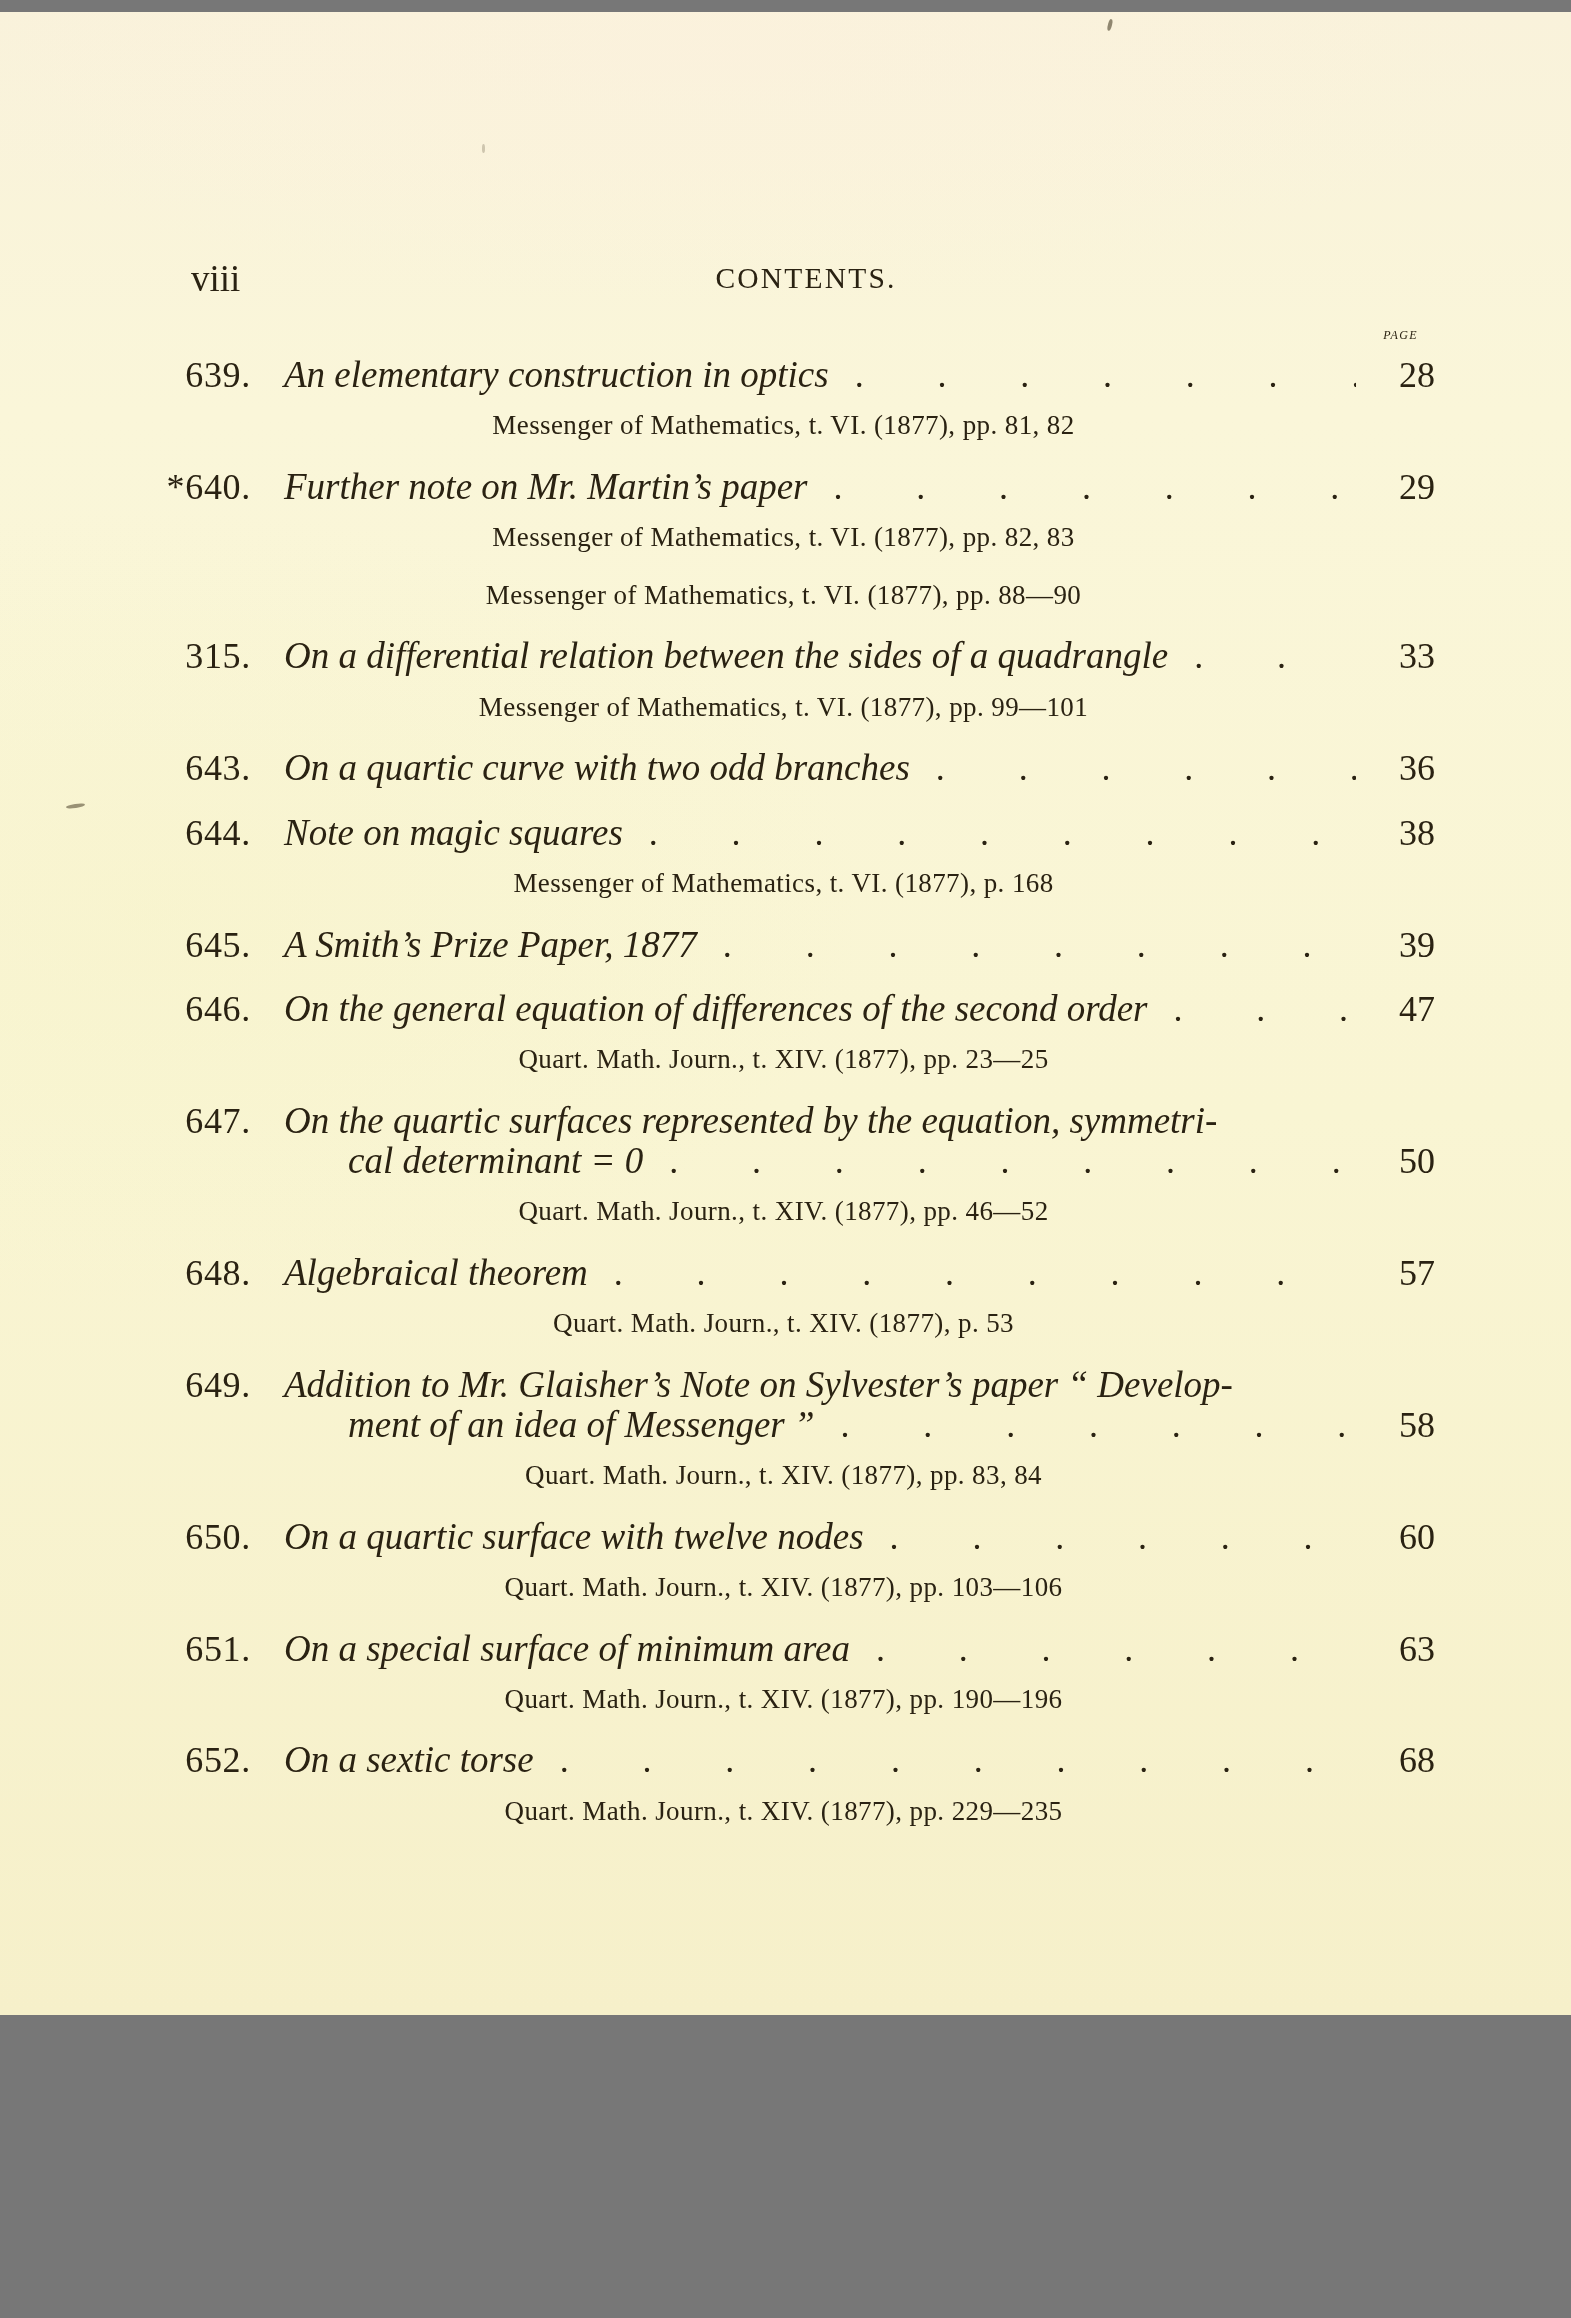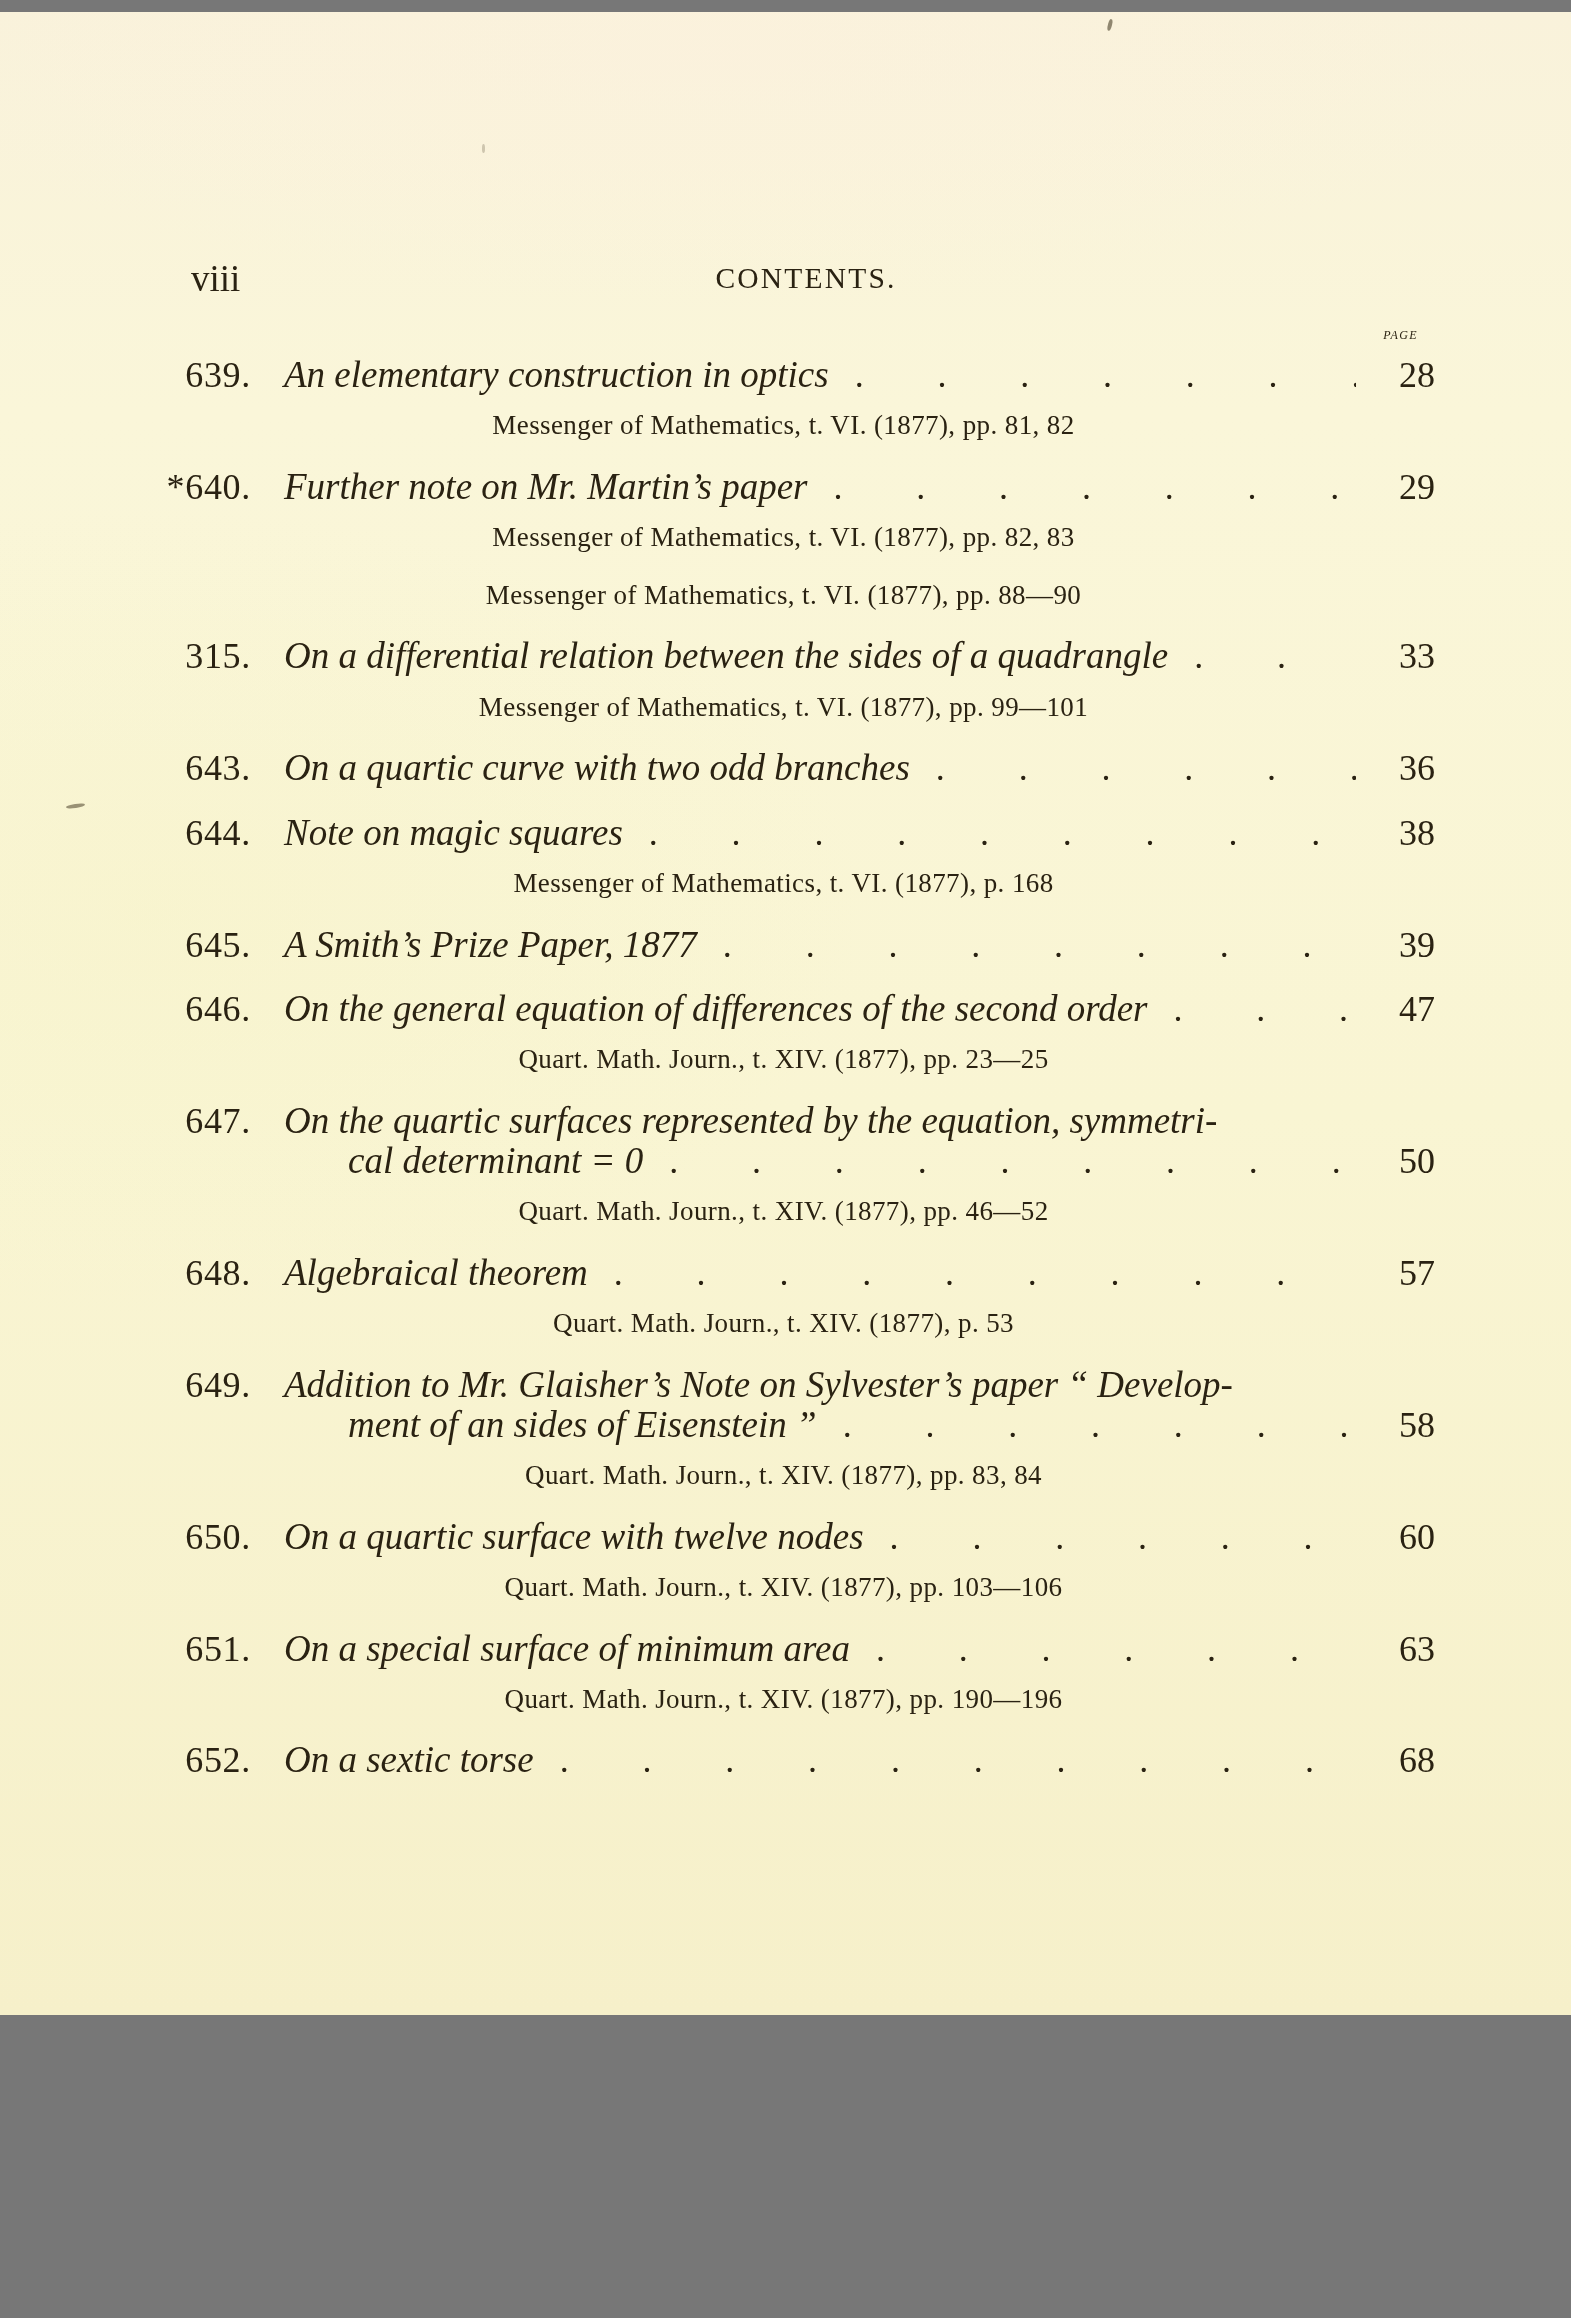--- a/index.html
+++ b/index.html
@@ -171,21 +171,21 @@
       </div>
       <div class="cite">Quart. Math. Journ., t. XIV. (1877), p. 53</div>
     </div>
 
     <div class="entry">
       <div class="line">
         <span class="num">649.</span>
         <span class="title">Addition to Mr. Glaisher’s Note on Sylvester’s paper “ Develop-</span>
       </div>
       <div class="line2">
-        <span class="title2">ment of an sides of Eisenstein ”</span>
+        <span class="title2">ment of an idea of Messenger ”</span>
         <span class="dots"></span>
         <span class="pg">58</span>
       </div>
       <div class="cite">Quart. Math. Journ., t. XIV. (1877), pp. 83, 84</div>
     </div>
 
     <div class="entry">
       <div class="line">
         <span class="num">650.</span>
         <span class="title">On a quartic surface with twelve nodes</span>
@@ -205,20 +205,21 @@
       <div class="cite">Quart. Math. Journ., t. XIV. (1877), pp. 190—196</div>
     </div>
 
     <div class="entry">
       <div class="line">
         <span class="num">652.</span>
         <span class="title">On a sextic torse</span>
         <span class="dots"></span>
         <span class="pg">68</span>
       </div>
+      <div class="cite">Quart. Math. Journ., t. XIV. (1877), pp. 229—235</div>
     </div>
 
   </div>
 
   <div class="speck speck-1"></div>
   <div class="speck speck-2"></div>
   <div class="speck speck-3"></div>
 
 </div>
 

